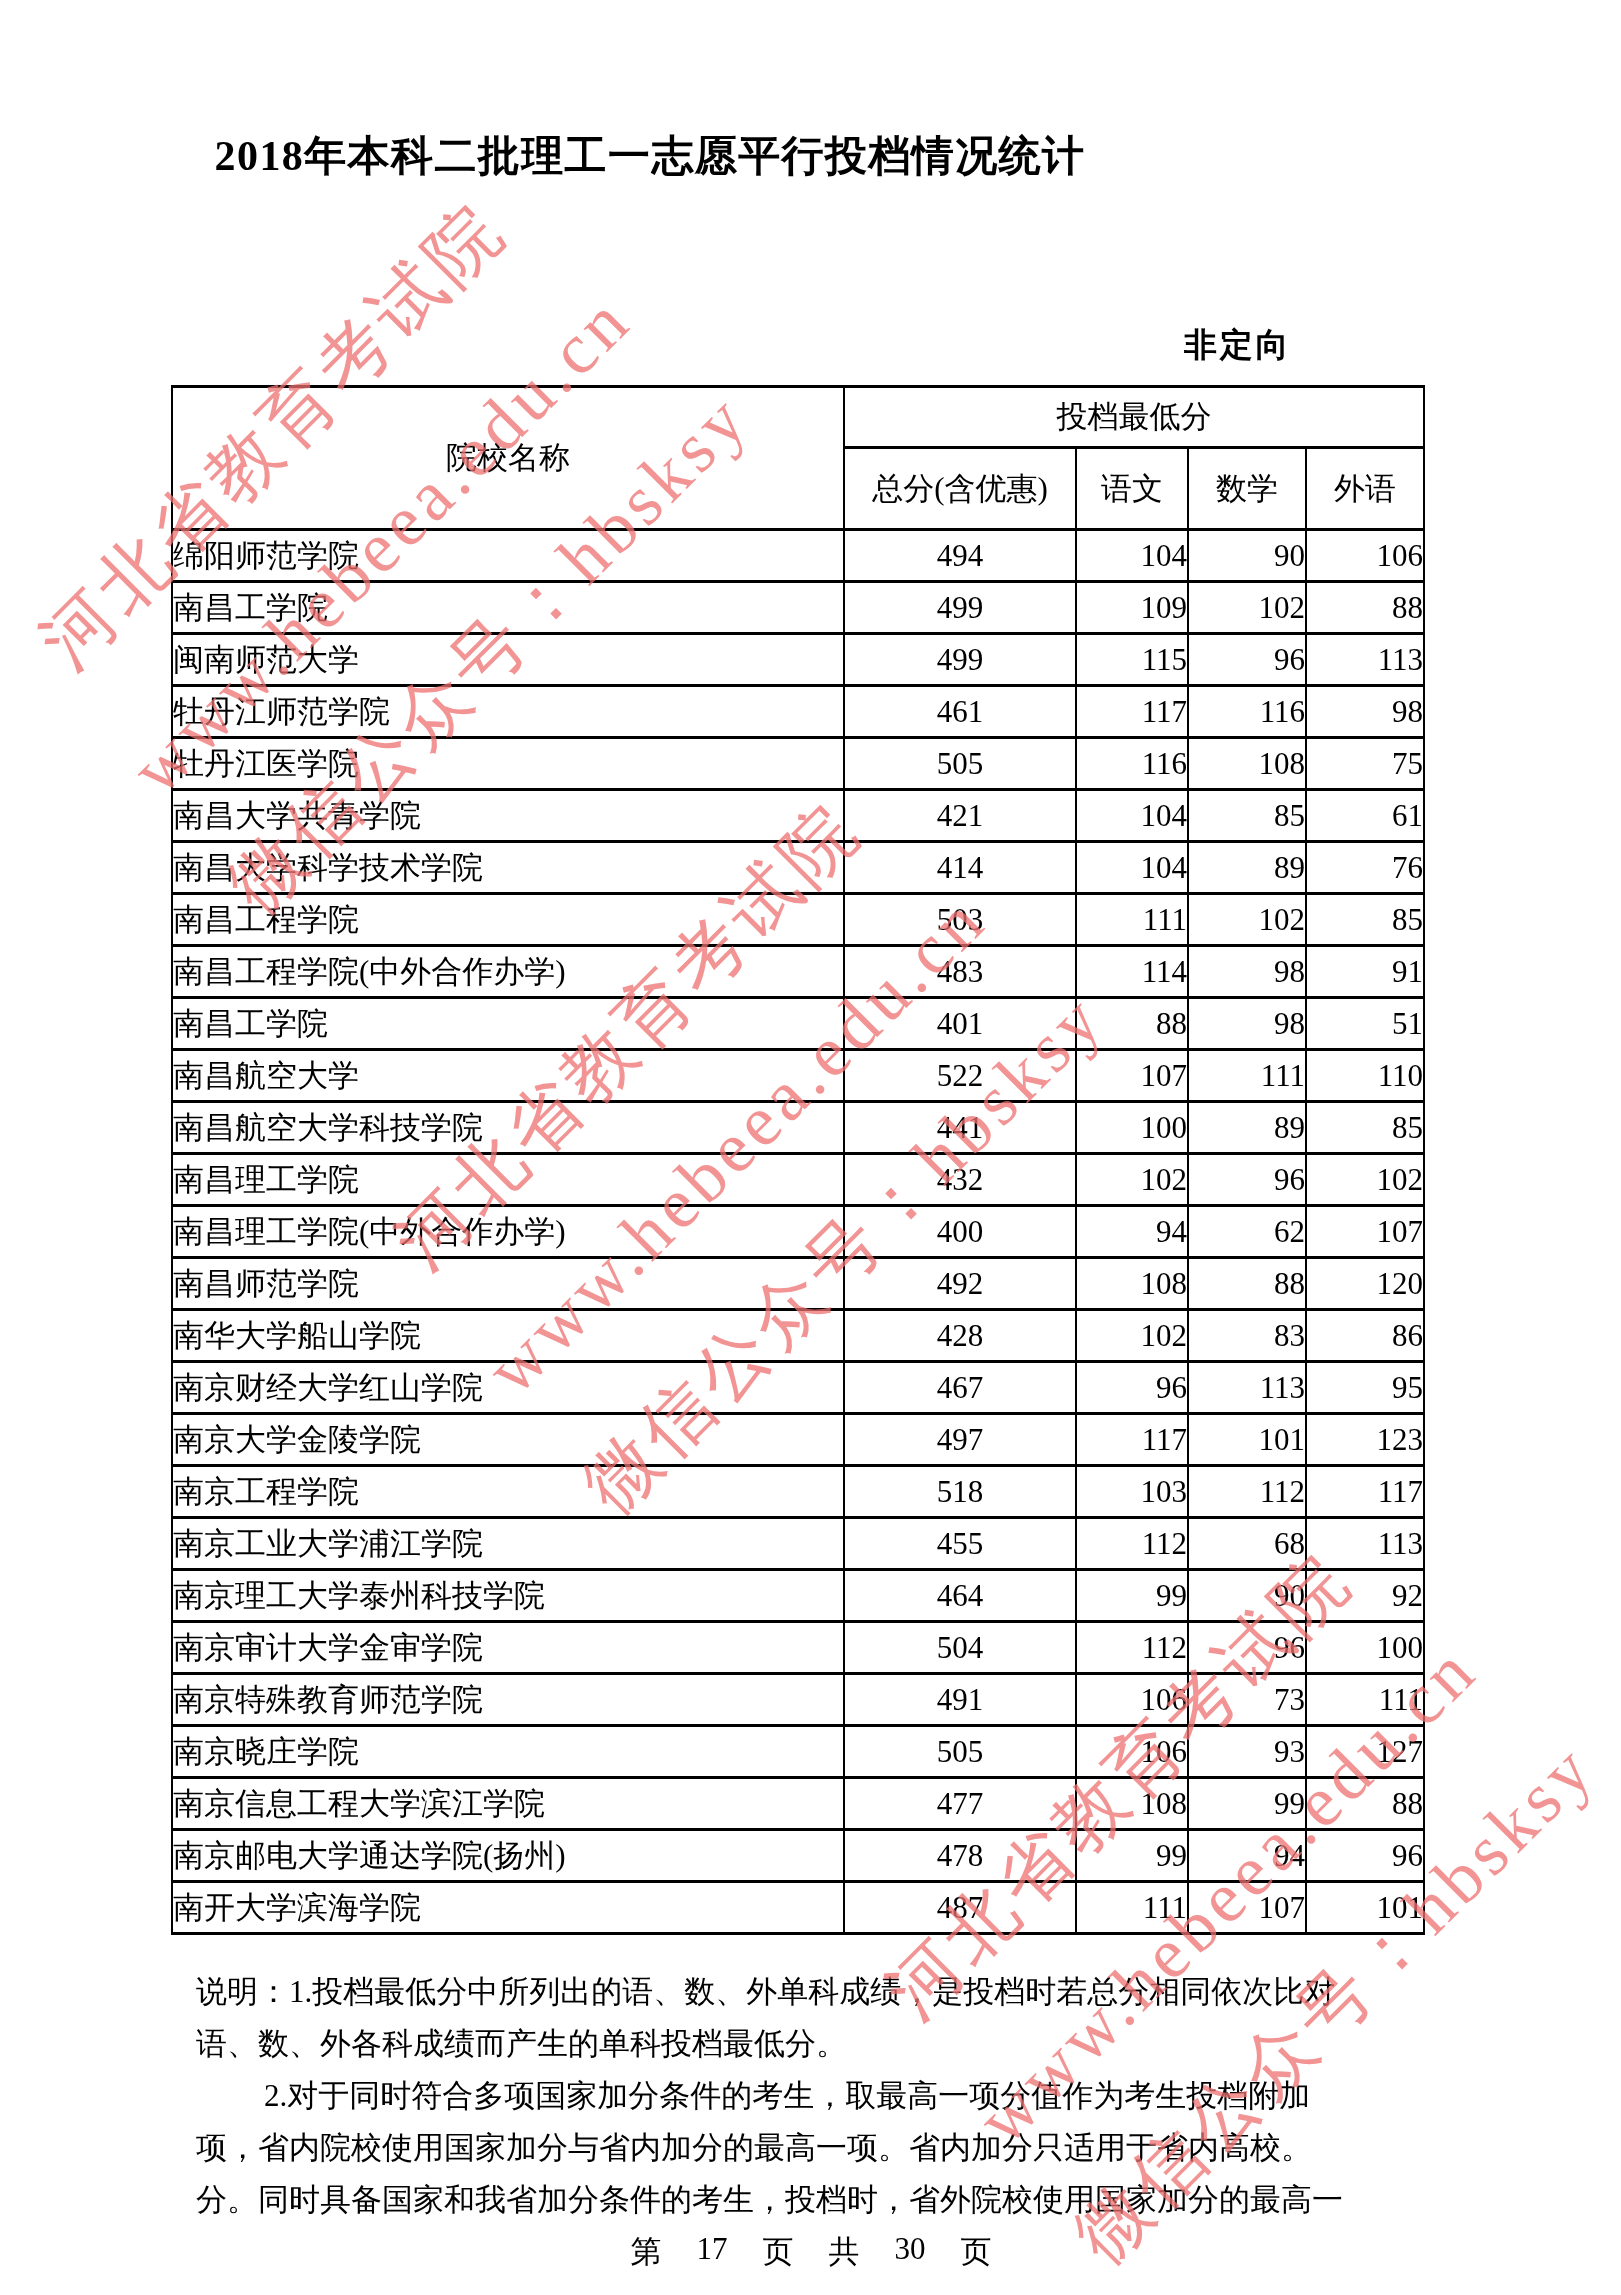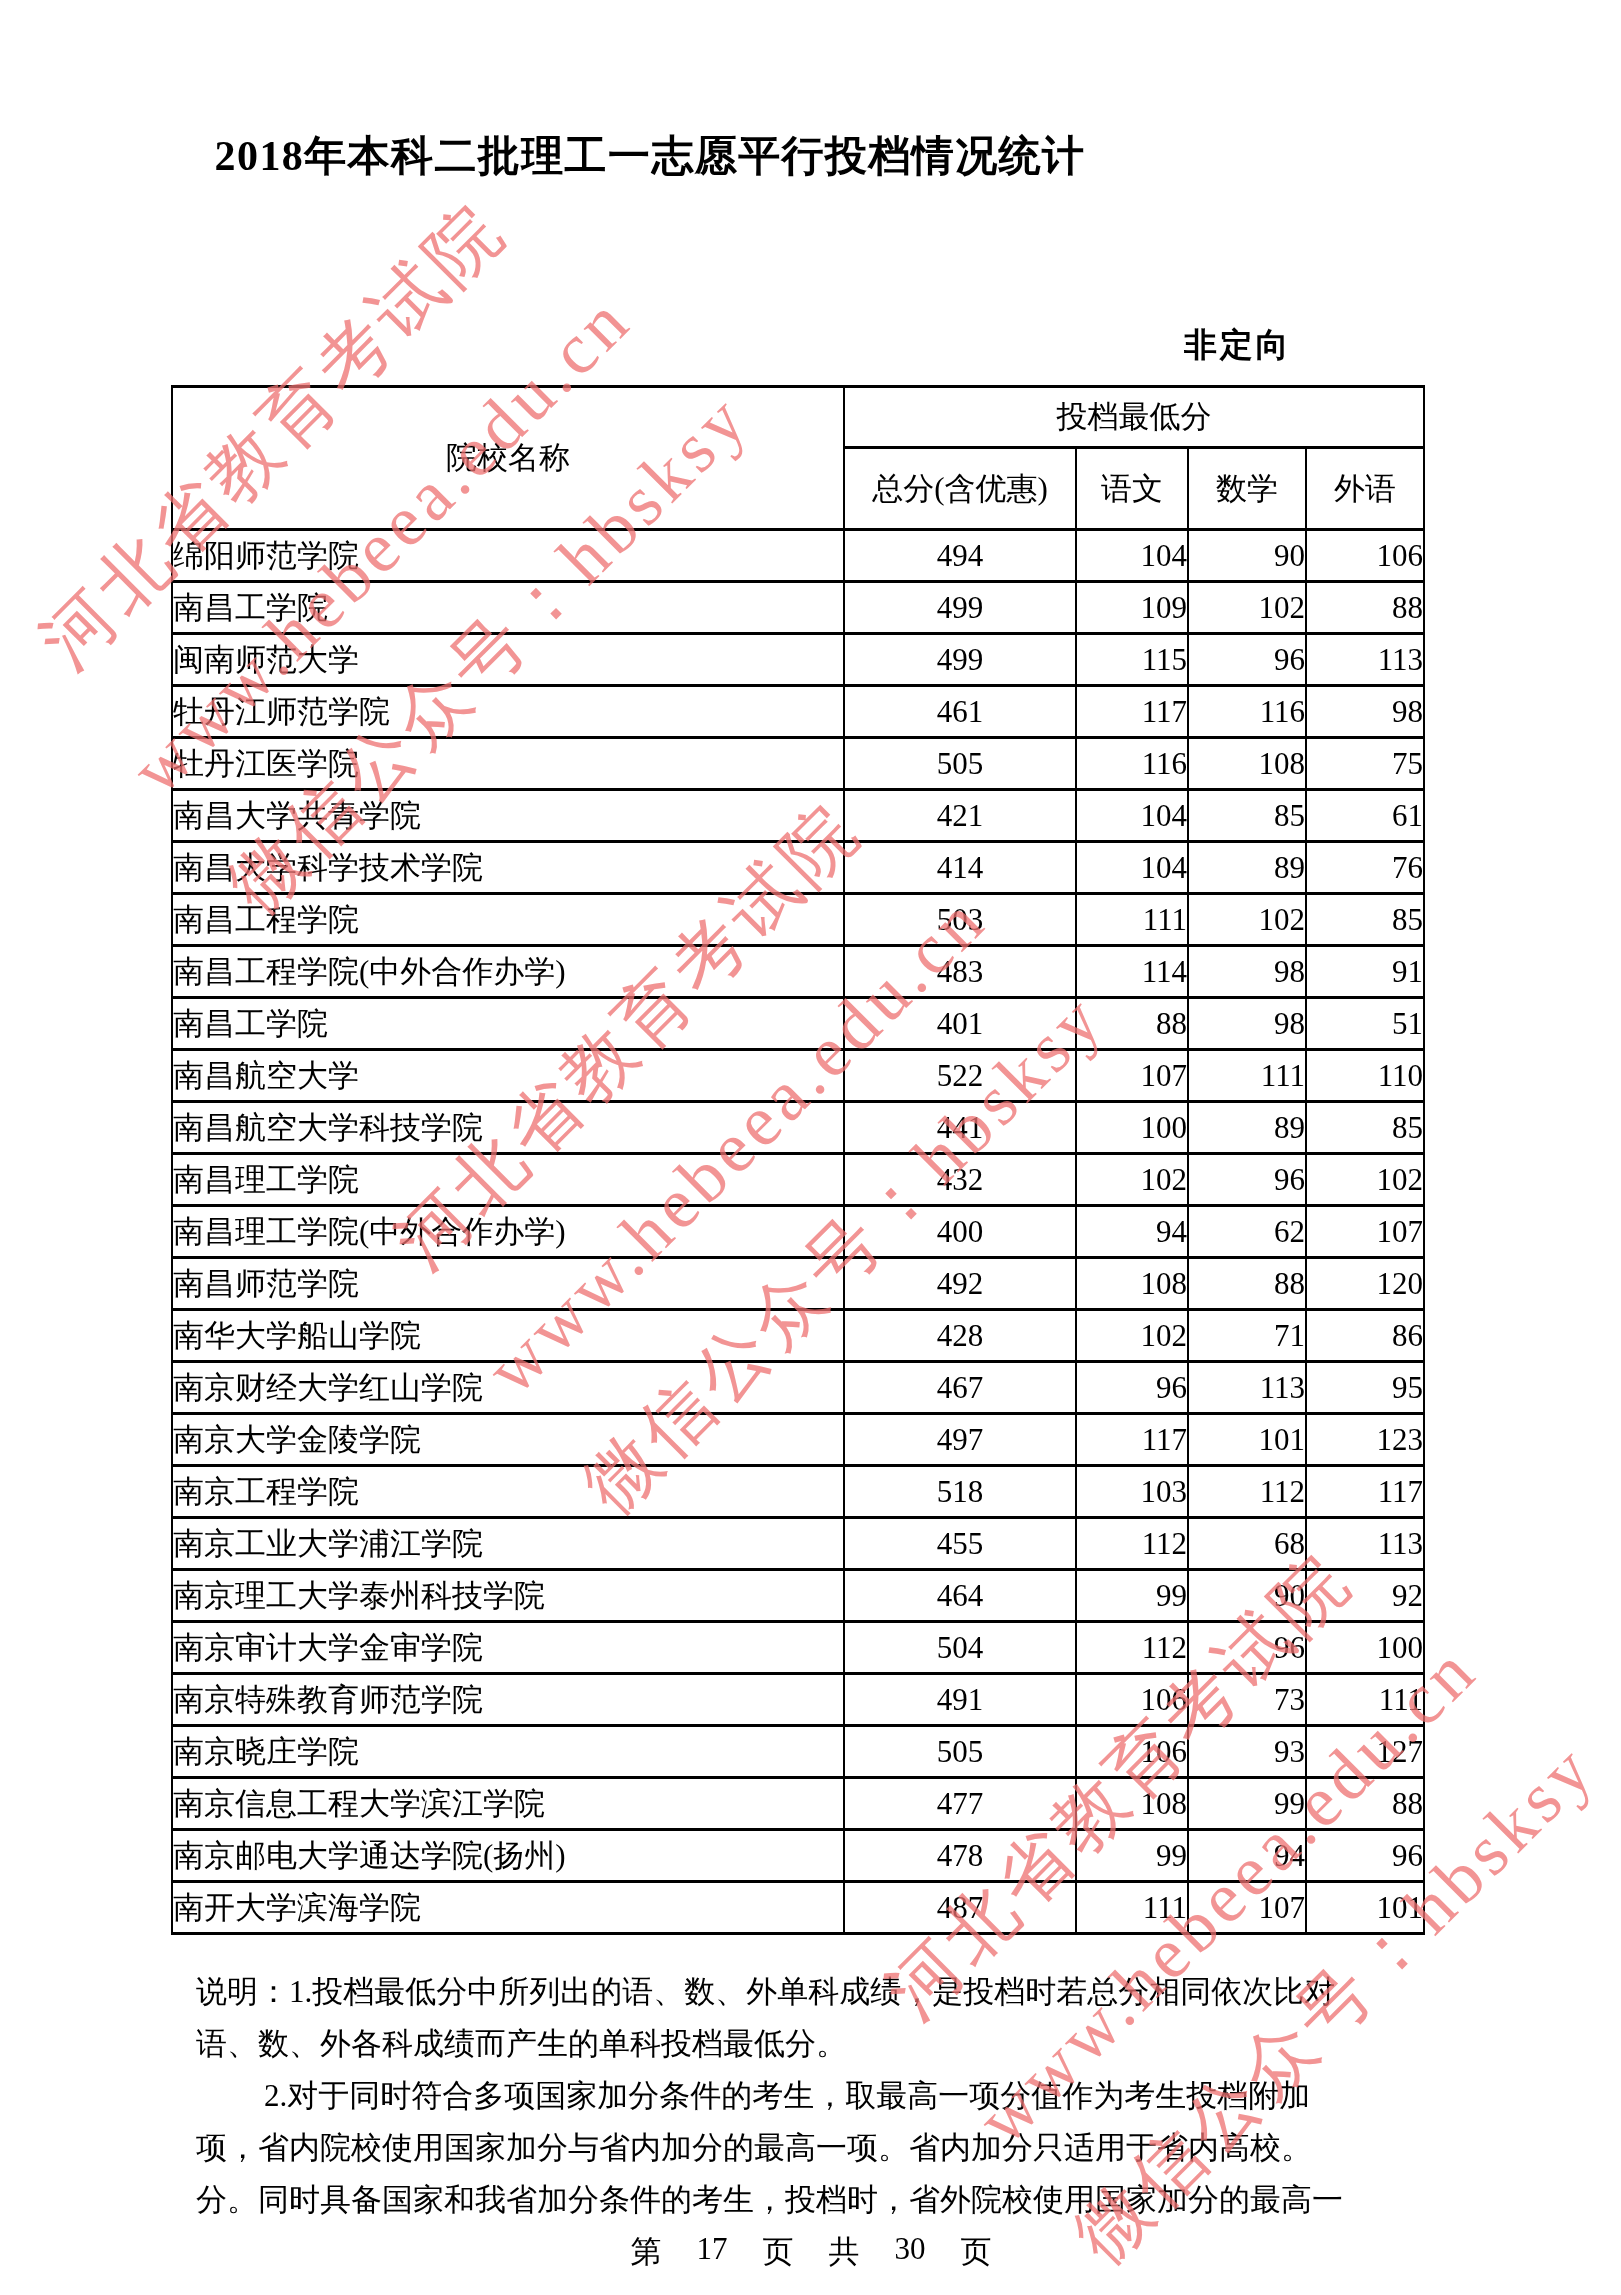--- a/index.html
+++ b/index.html
@@ -260,21 +260,21 @@
             <td class="c-name">南昌师范学院</td>
             <td class="c-total">492</td>
             <td class="c-num">108</td>
             <td class="c-num">88</td>
             <td class="c-num">120</td>
           </tr>
           <tr class="data-row">
             <td class="c-name">南华大学船山学院</td>
             <td class="c-total">428</td>
             <td class="c-num">102</td>
-            <td class="c-num">71</td>
+            <td class="c-num">83</td>
             <td class="c-num">86</td>
           </tr>
           <tr class="data-row">
             <td class="c-name">南京财经大学红山学院</td>
             <td class="c-total">467</td>
             <td class="c-num">96</td>
             <td class="c-num">113</td>
             <td class="c-num">95</td>
           </tr>
           <tr class="data-row">

